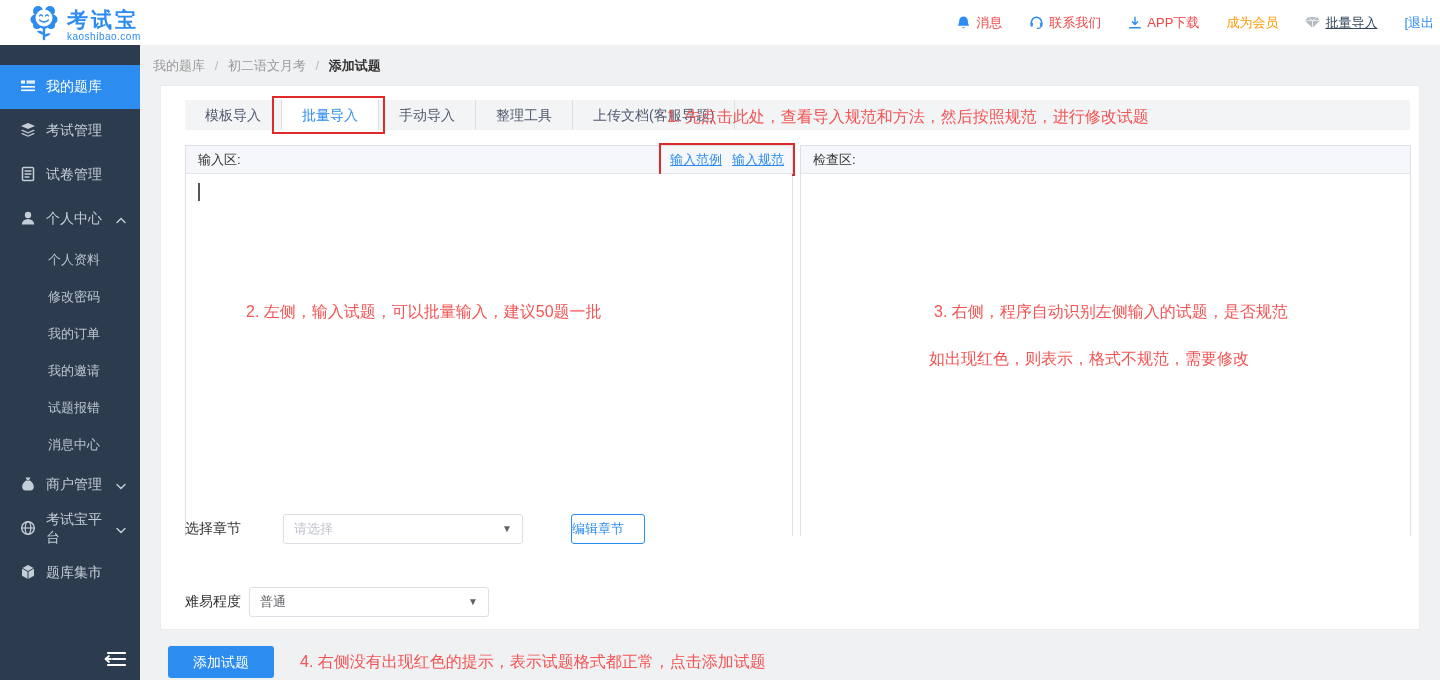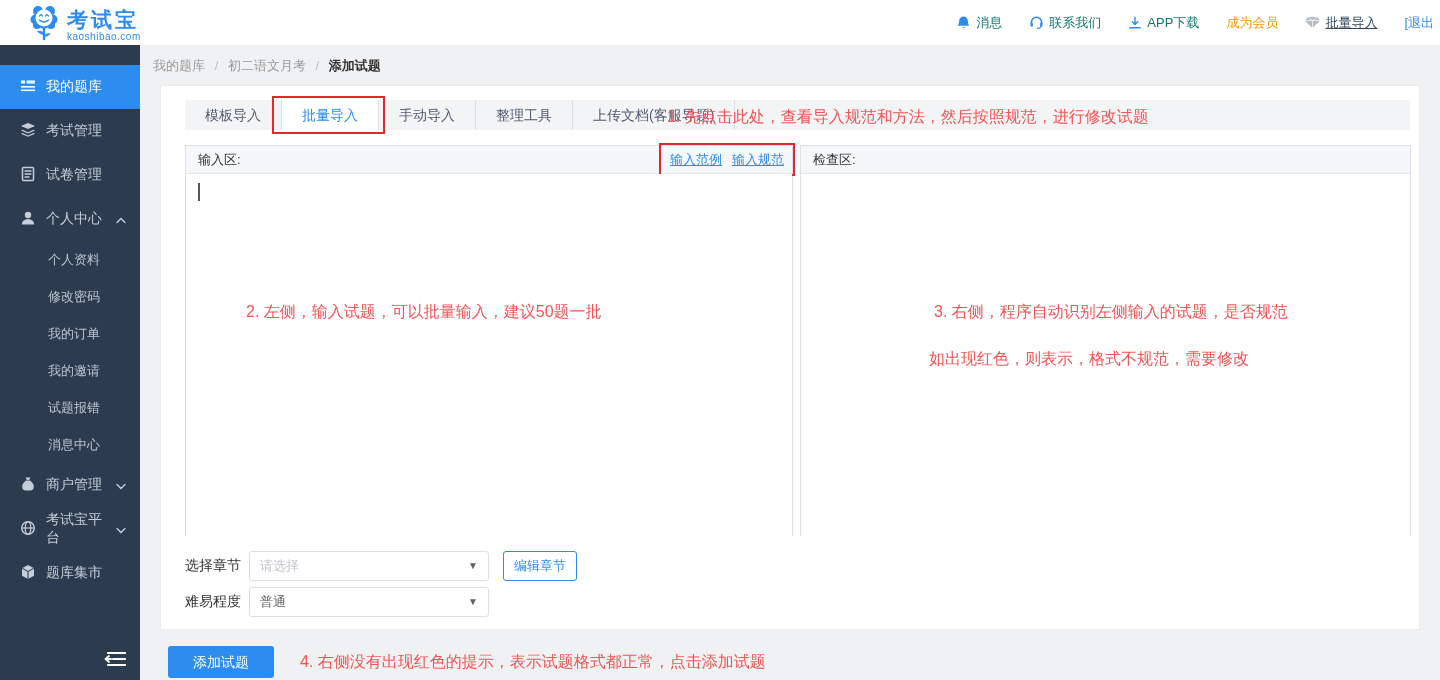--- a/index.html
+++ b/index.html
@@ -5,21 +5,21 @@
   * { margin:0; padding:0; box-sizing:border-box; }
   html,body { width:1440px; height:680px; overflow:hidden; font-family:"Liberation Sans","DejaVu Sans",sans-serif; background:#f0f1f3; }
 
   
   .top-header { position:absolute; left:0; top:0; width:1440px; height:45px; background:#fff; z-index:5; }
   .logo { position:absolute; left:25px; top:3px; display:flex; align-items:center; gap:4px; }
   .logo-text { display:flex; flex-direction:column; line-height:1; }
   .logo-title { font-size:21px; font-weight:bold; color:#2d8cf0; letter-spacing:3px; }
   .logo-domain { font-size:10px; color:#2d8cf0; margin-top:2px; letter-spacing:.5px; }
   .header-nav { position:absolute; right:6px; top:0; height:45px; display:flex; align-items:center; gap:27px; }
-  .nav-item { display:flex; align-items:center; gap:5px; font-size:13px; color:#0f766e; cursor:pointer; white-space:nowrap; }
+  .nav-item { display:flex; align-items:center; gap:5px; font-size:13px; color:#ef4444; cursor:pointer; white-space:nowrap; }
   .nav-item svg { display:block; }
   .nav-member { color:#ff9900; }
   .nav-platform { color:#33475c; text-decoration:underline; }
   .nav-logout { color:#2d8cf0; }
 
   
   .sidebar { position:absolute; left:0; top:45px; width:140px; height:635px; background:#2d3b4e; padding-top:20px; z-index:4; }
   .side-item { height:44px; display:flex; align-items:center; gap:10px; padding-left:20px; font-size:14px; color:#c5ced8; cursor:pointer; }
   .side-item svg { flex:0 0 auto; }
   .side-item.active { background:#2d8cf0; color:#fff; }
@@ -52,28 +52,28 @@
   .links-box { position:absolute; right:-3px; top:-3px; height:33px; display:flex; align-items:center; gap:10px; padding:0 9px; border:2px solid #e02a2a; }
   .panel-link { font-size:13px; color:#2d8cf0; text-decoration:underline; cursor:pointer; white-space:nowrap; }
   .panel-body { position:relative; width:100%; height:362px; background:#fff; }
   .text-cursor { position:absolute; left:12px; top:9px; width:2px; height:18px; background:#555; }
   .anno-2 { position:absolute; left:60px; top:128px; }
   .anno-3a { position:absolute; left:133px; top:128px; }
   .anno-3b { position:absolute; left:128px; top:175px; }
 
   
   .form-row { position:absolute; left:24px; display:flex; align-items:center; }
-  .row-chapter { top:465px; }
+  .row-chapter { top:428px;gap:34px; }
   .row-difficulty { top:501px; }
   .form-label { font-size:14px; color:#333; margin-right:8px; white-space:nowrap; }
   .select-box { position:relative; width:240px; height:30px; border:1px solid #dcdfe6; border-radius:3px; background:#fff; cursor:pointer; }
   .select-text { position:absolute; left:10px; top:0; line-height:28px; font-size:13px; color:#606266; }
   .select-text.placeholder { color:#c0c4cc; }
   .select-arrow { position:absolute; right:10px; top:0; line-height:28px; font-size:10px; color:#606266; }
-  .edit-chapter-btn { margin-left:14px; width:74px; height:30px; line-height:28px; text-align:center; border:1px solid #2d8cf0; border-radius:3px; color:#2d8cf0; font-size:13px; background:#fff; cursor:pointer; }
+  .edit-chapter-btn { margin-left:14px; width:74px; height:30px; line-height:28px; border:1px solid #2d8cf0; border-radius:3px; color:#2d8cf0; font-size:13px; background:#fff; cursor:pointer; }
 
   
   .submit-btn { position:absolute; left:28px; top:601px; width:106px; height:32px; background:#2d8cf0; color:#fff; font-size:14px; text-align:center; line-height:32px; border-radius:3px; cursor:pointer; }
   .anno-4 { position:absolute; left:160px; top:601px; height:32px; line-height:32px; }
 </style>
 </head>
 <body>
 
 <div class="top-header">
   <div class="logo">

